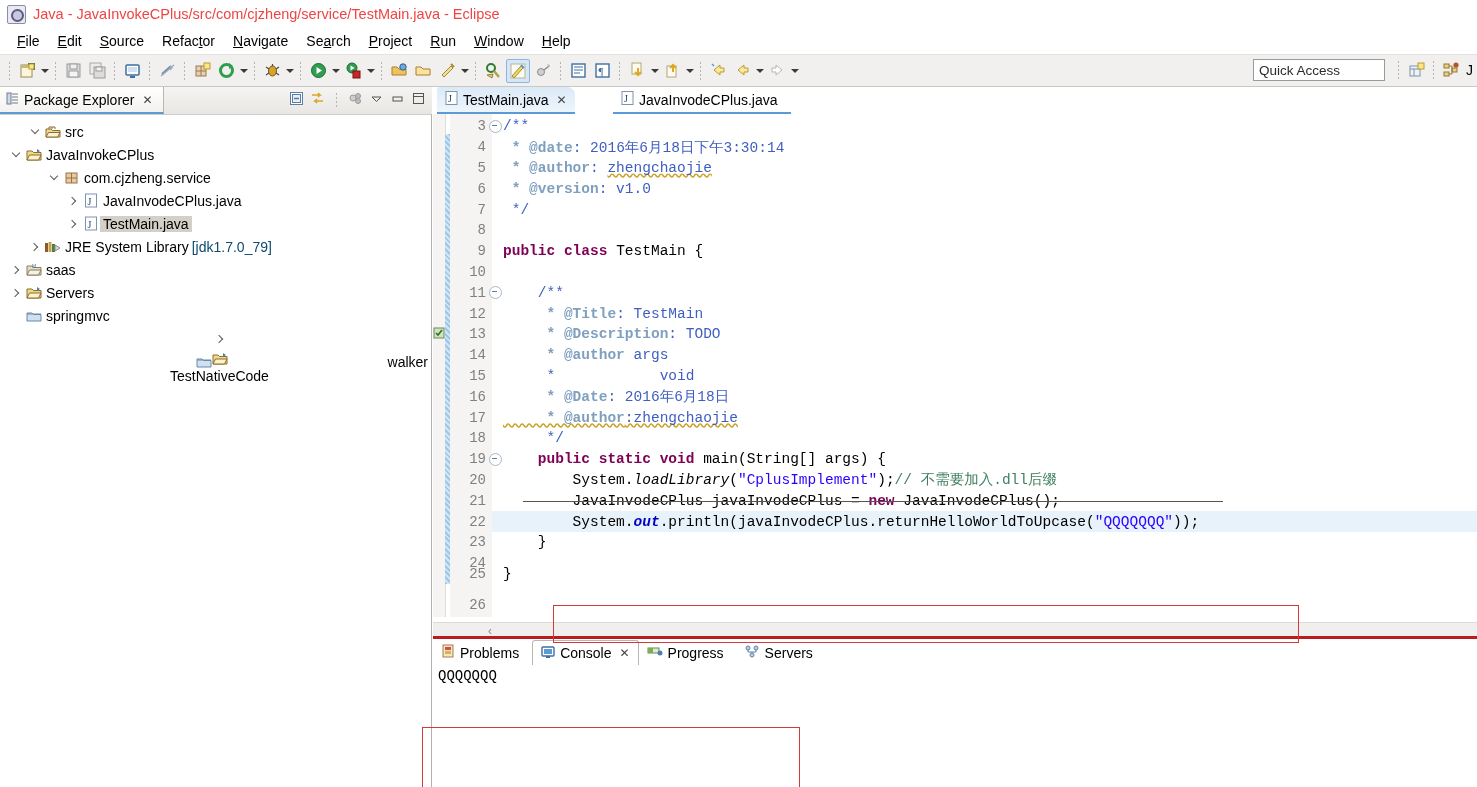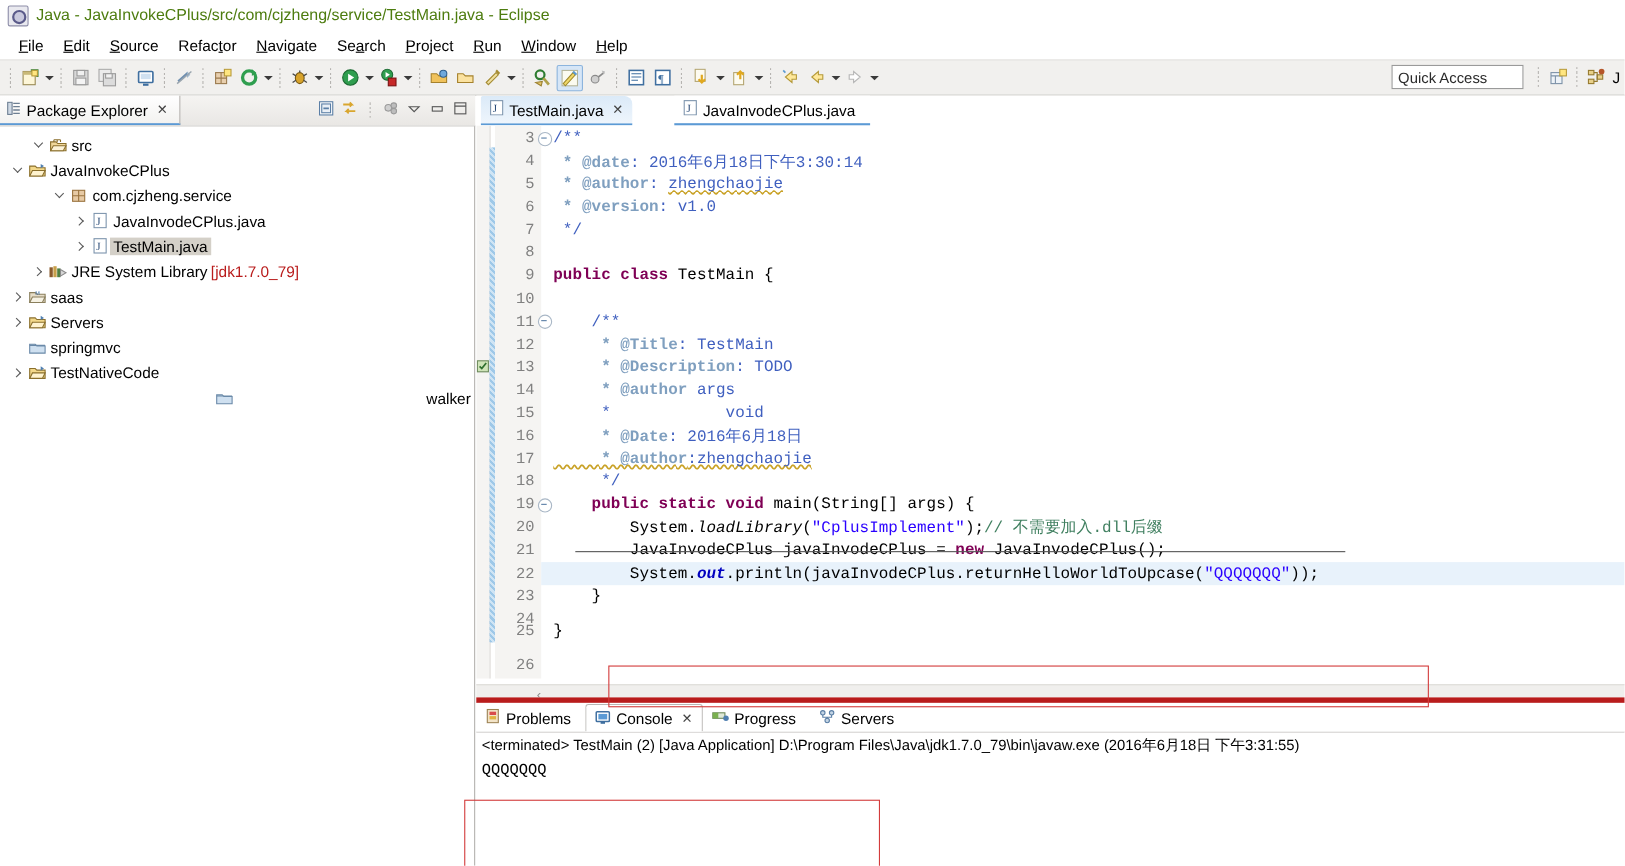--- a/index.html
+++ b/index.html
@@ -18,21 +18,21 @@
     padding-left:7px;
   }
   .win-icon{
     width:17px;height:17px;margin-right:7px;border-radius:2px;
     background:#e9e9ef;border:1px solid #8d8da8;position:relative;flex:none;
   }
   .win-icon:after{
     content:"";position:absolute;left:3px;top:3px;width:9px;height:9px;
     border-radius:50%;border:2px solid #5b5b8a;background:#c9c9dd;
   }
-  .title-text{font-size:14.5px;color:#4d7c0f;white-space:nowrap;}
+  .title-text{font-size:14.5px;color:#ef4444;white-space:nowrap;}
 
   
   .menubar{height:26px;display:flex;align-items:center;padding-left:8px;background:#fff;}
   .menu-item{
     font-size:14px;padding:2px 9px;color:#000;white-space:nowrap;cursor:default;
   }
   .menu-item span.u{text-decoration:underline;}
 
   
   .toolbar{
@@ -43,21 +43,21 @@
   .tb{width:22px;height:22px;position:relative;flex:none;margin:0 1px;
       display:flex;align-items:center;justify-content:center;}
   .tb svg{display:block;}
   .tb.sel{background:#d6e6f7;border:1px solid #8cb4dd;border-radius:2px;}
   .sep{width:1px;height:18px;margin:0 5px;flex:none;
        background:repeating-linear-gradient(to bottom,#b6b4b1 0 2px,transparent 2px 4px);}
   .caret{width:11px;height:22px;display:flex;align-items:center;justify-content:center;flex:none;}
   .caret:after{content:"";border-left:4px solid transparent;border-right:4px solid transparent;
                border-top:4px solid #3a3a3a;display:block;}
   .quick{
-    position:absolute;right:92px;top:4px;width:120px;height:22px;
+    position:absolute;right:92px;top:4px;width:132px;height:22px;
     border:1px solid #9a9a9a;background:#fff;font-size:13.5px;color:#2b2b2b;
     display:flex;align-items:center;padding-left:5px;box-sizing:border-box;
   }
   .persp{position:absolute;right:4px;top:4px;display:flex;align-items:center;}
 
   
   .body-area{position:absolute;left:0;top:87px;right:0;bottom:0;}
 
   
   .pkg{
@@ -80,21 +80,21 @@
   .tree{padding-top:5px;}
   .trow{height:23px;display:flex;align-items:center;white-space:nowrap;font-size:14px;}
   .arrow{width:16px;height:23px;flex:none;display:flex;align-items:center;justify-content:center;}
   .arrow i{display:block;width:5px;height:5px;border-right:1.6px solid #5a5a5a;
            border-bottom:1.6px solid #5a5a5a;}
   .arrow.right i{transform:rotate(-45deg);margin-left:-2px;}
   .arrow.down i{transform:rotate(45deg);margin-top:-3px;}
   .ticon{width:19px;height:18px;flex:none;display:flex;align-items:center;justify-content:center;}
   .tlabel{padding:0 3px;}
   .tlabel.sel{background:#d4d0c8;}
-  .tdim{color:#b91c1c;}
+  .tdim{color:#0c4a6e;}
 
   
   .editor{position:absolute;left:433px;top:0;right:0;bottom:0;background:#fff;}
   .ed-tabrow{height:27px;position:relative;background:#fff;}
   .ed-tab{
     position:absolute;top:0;height:27px;display:flex;align-items:center;
     padding:0 8px;box-sizing:border-box;font-size:14px;
   }
   .ed-tab.active{
     left:4px;background:linear-gradient(to bottom,#dbeaf8,#eef5fc);
@@ -128,21 +128,21 @@
   .c-plain{color:#000;}
   .squigw{text-decoration:underline wavy #c9a227;text-decoration-skip-ink:none;}
   .strike-line{position:absolute;height:1px;background:#555;}
 
   .ed-hscroll{position:absolute;left:0;right:0;bottom:148px;height:16px;
               background:#f0efed;border-top:1px solid #dddbd8;}
   .ed-hscroll .lft{position:absolute;left:55px;top:1px;color:#8a8a8a;font-size:12px;}
 
   
   .console{position:absolute;left:0;right:0;bottom:0;height:148px;background:#fff;
-           border-top:5px solid #b91c1c;}
+           border-top:3px solid #b91c1c;}
   .cons-tabrow{height:26px;position:relative;background:#fff;display:flex;align-items:flex-end;}
   .cons-tab{height:25px;display:flex;align-items:center;padding:0 8px;font-size:14px;
             position:relative;box-sizing:border-box;}
   .cons-tab.active{background:#fff;border:1px solid #b9b7b4;border-bottom:none;
                    border-top-left-radius:3px;border-top-right-radius:3px;}
   .cons-tab .lbl{margin:0 5px;}
   .cons-head{height:24px;display:flex;align-items:center;padding-left:5px;
              font-size:13.5px;white-space:nowrap;border-top:1px solid #c8c6c3;}
   .cons-out{padding:3px 5px;font-family:"Liberation Mono","DejaVu Sans Mono",monospace;
             font-size:14px;}
@@ -533,21 +533,21 @@
             <div class="trow" style="padding-left: 8px;">
               <span class="arrow "></span>
               <span class="ticon">
                 <svg width="16" height="14">
                   <path d="M1 12 V4 h5 l1.5 1.5 H15 V12 z" fill="#cfe0f0" stroke="#6a89a8"></path>
                   <path d="M1 5 h14" stroke="#6a89a8"></path>
                 </svg>
               </span>
               <span class="tlabel">springmvc</span>
             </div>
-            <div class="trow" style="padding-left: 8px;">
+            <div class="trow" style="padding-left: 8px; flex-direction: column;">
               <span class="arrow right">
                 <i></i>
               </span>
               <span class="ticon">
                 <svg width="16" height="14">
                   <path d="M1 12 V3 h5 l1.5 1.5 H15 V12 z" fill="#f3d88a" stroke="#8a6f2c"></path>
                   <path d="M1 12 l2.5 -5 H15 l-2.5 5 z" fill="#fff3cf" stroke="#8a6f2c"></path>
                   <path d="M11 1 l3 2 l-3 2" fill="#4f7fb0"></path>
                 </svg>
               </span>
@@ -747,21 +747,20 @@
               <svg width="15" height="14">
                   <circle cx="3" cy="4" r="2" fill="#c3d4e4" stroke="#5b7fa6"></circle>
                   <circle cx="11" cy="4" r="2" fill="#c3d4e4" stroke="#5b7fa6"></circle>
                   <circle cx="7" cy="11" r="2" fill="#c3d4e4" stroke="#5b7fa6"></circle>
                   <path d="M3 6 v2 h8 v-2 M7 8 v1" stroke="#5b7fa6" fill="none"></path>
                 </svg>
             </span>
             <span class="lbl">Servers</span>
           </div>
         </div>
-        <div class="cons-head">&lt;terminated&gt; TestMain (2) [Java Application] D:\Program Files\Java\jdk1.7.0_79\bin\javaw.exe (2016年6月18日 下午3:31:55)</div>
         <div class="cons-out">QQQQQQQ</div>
       </div>
     </div>
 
     <div class="annot" id="annot-code" style="left: 553px; top: 518px; width: 744px; height: 36px; border-color: rgb(211, 59, 59);"></div>
     <div class="annot" id="annot-console" style="left: 422px; top: 640px; width: 376px; height: 128px; border-color: rgb(211, 59, 59);"></div>
   </div>
 </div>
 
 </body></html>

